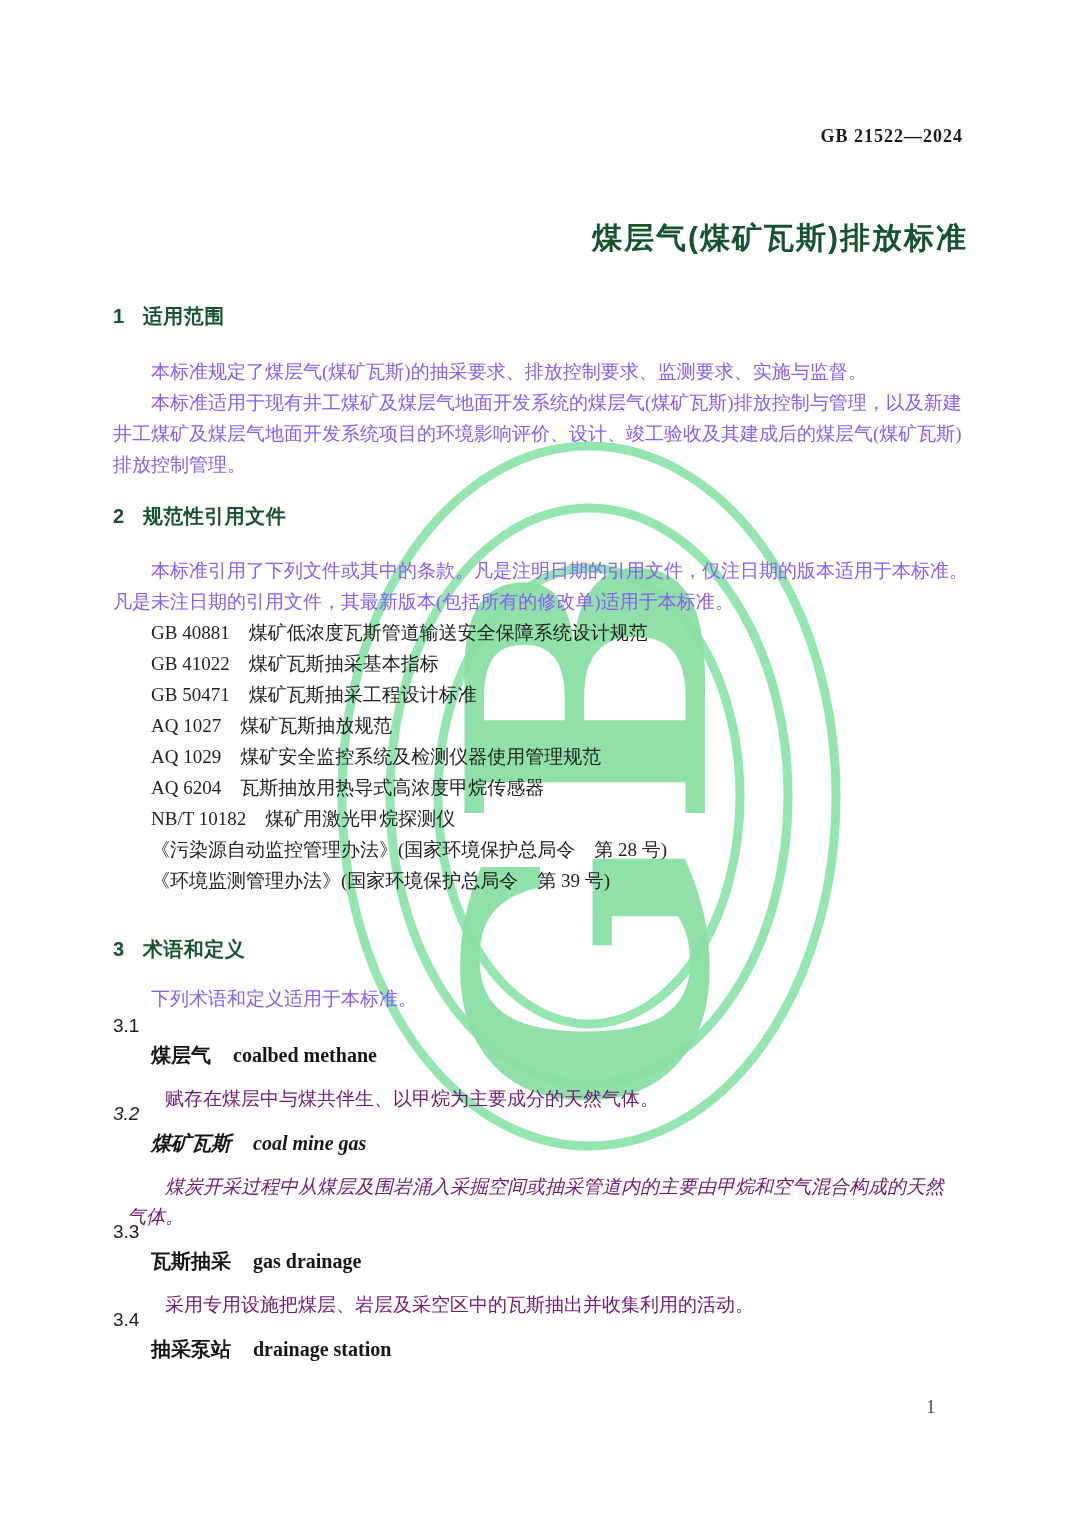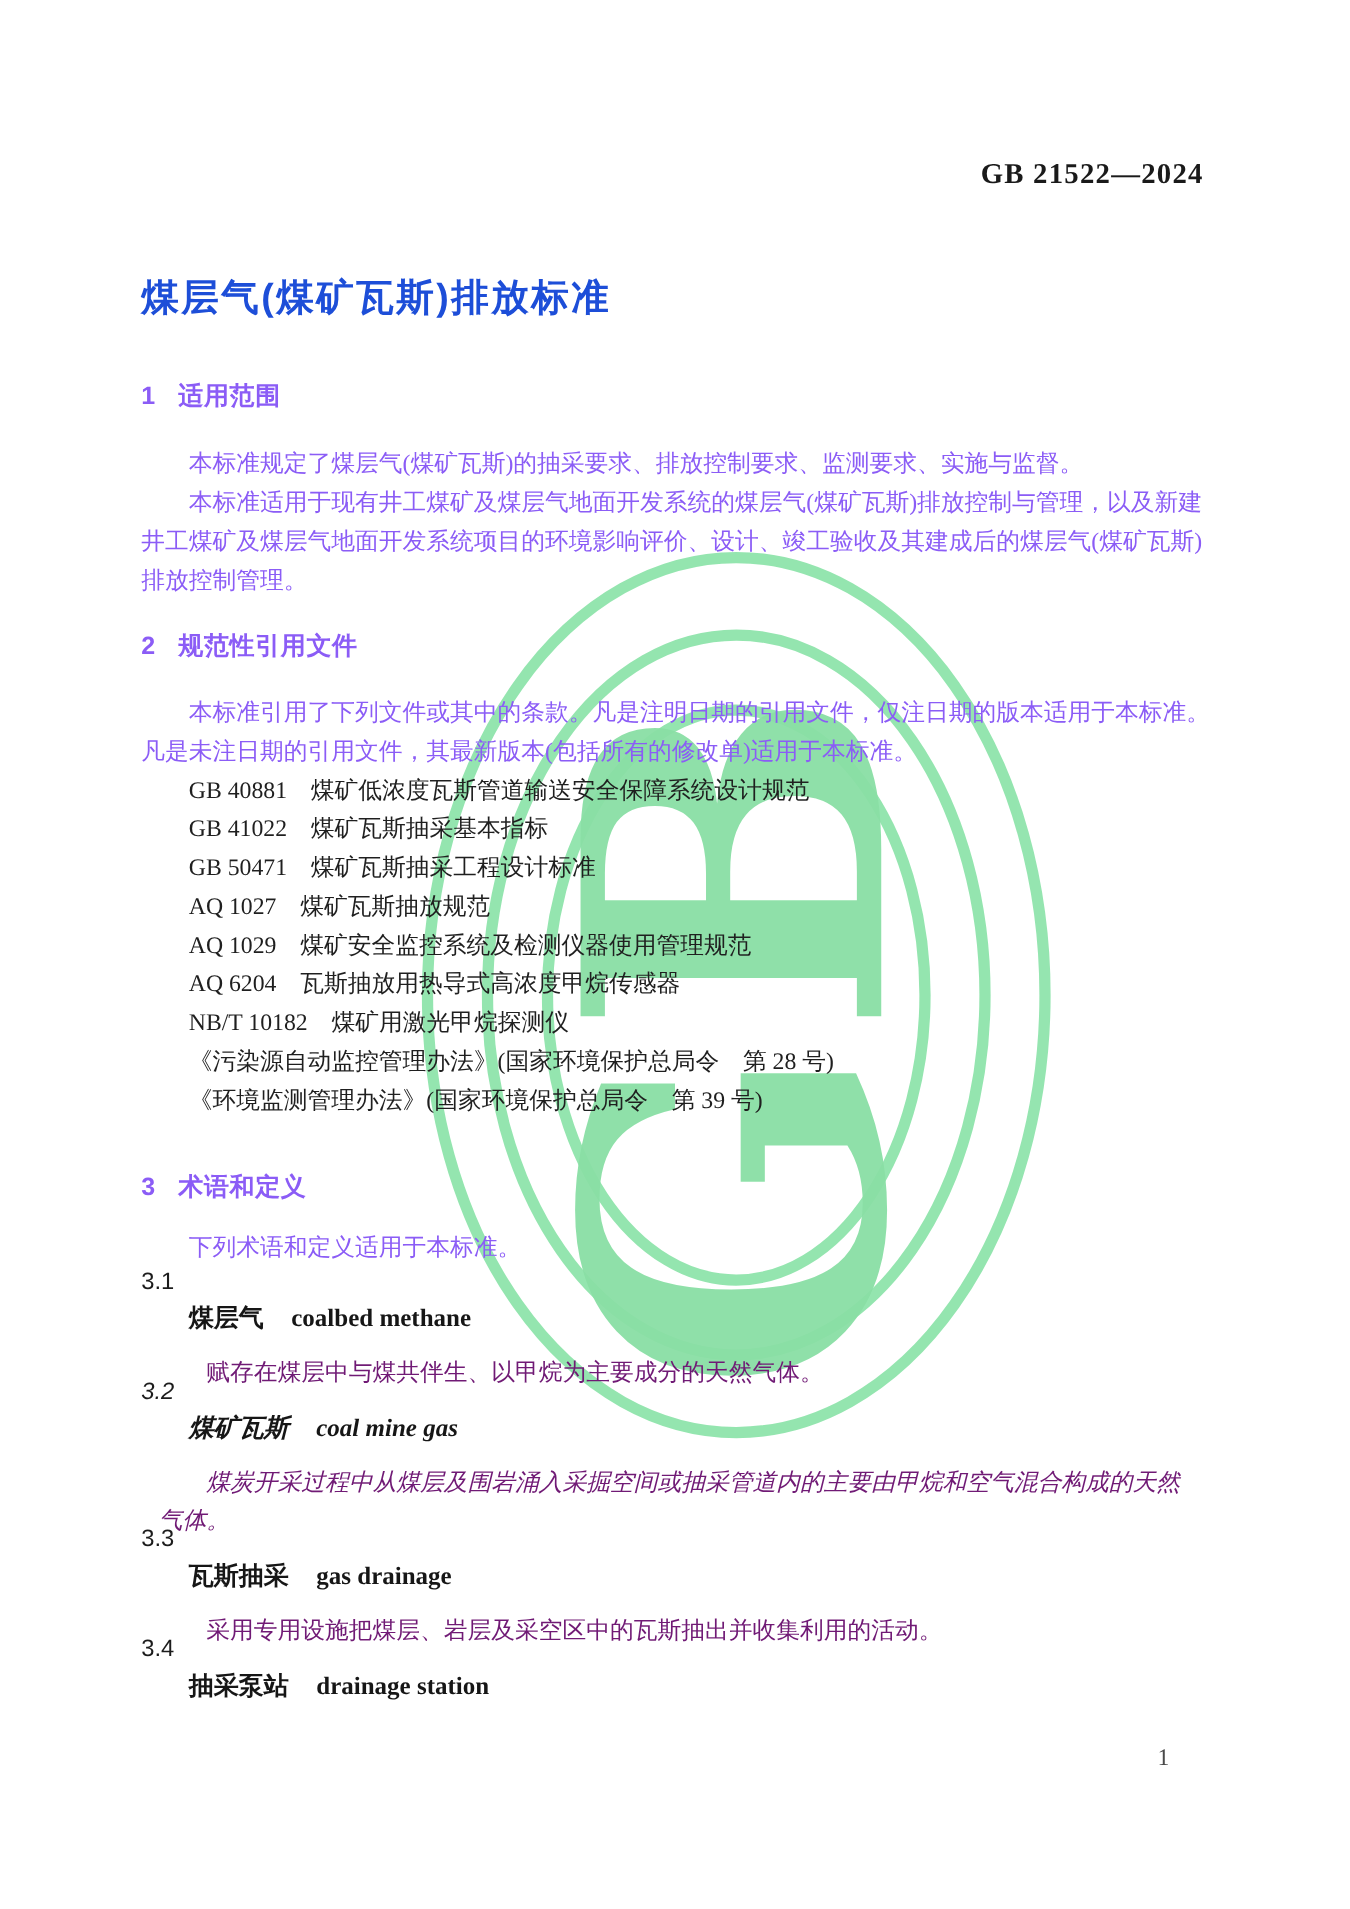--- a/index.html
+++ b/index.html
@@ -14,31 +14,31 @@
   }
   .watermark{
     position:absolute;left:0;top:0;width:1080px;height:1527px;
     z-index:0;pointer-events:none;
   }
   .content{position:absolute;left:113px;width:855px;top:0;z-index:1;}
   .abs{position:absolute;left:0;right:0;margin:0;}
 
   .doc-code{
     position:absolute;top:126px;right:117px;left:auto;
-    font-size:23px;font-weight:bold;letter-spacing:1px;color:#1a1a1a;
+    font-size:18px;font-weight:bold;letter-spacing:1px;color:#1a1a1a;
     font-family:"Liberation Serif","DejaVu Serif",serif;
   }
   .doc-title{
-    top:218px;text-align:left;
+    top:218px;text-align:right;
     font-family:"Liberation Sans","DejaVu Sans",sans-serif;
-    font-size:30px;font-weight:bold;letter-spacing:2px;color:#1d4ed8;
+    font-size:30px;font-weight:bold;letter-spacing:2px;color:#14532d;
   }
   .sec-heading{
     font-family:"Liberation Sans","DejaVu Sans",sans-serif;
-    font-size:20px;font-weight:bold;color:#8b5cf6;letter-spacing:0.5px;
+    font-size:20px;font-weight:bold;color:#14532d;letter-spacing:0.5px;
   }
   .sec-heading .sec-num{display:inline-block;margin-right:18px;}
   .body-text{font-size:19px;line-height:31px;color:#8b5cf6;}
   .indent{text-indent:2em;}
   .h-s1{top:303px;}
   .p-s1{top:356px;}
   .h-s2{top:503px;}
   .p-s2{top:555px;}
   .refs{top:617px;list-style:none;padding:0 0 0 38px;margin:0;}
   .refs li{font-size:19px;line-height:31px;white-space:pre-wrap;}

